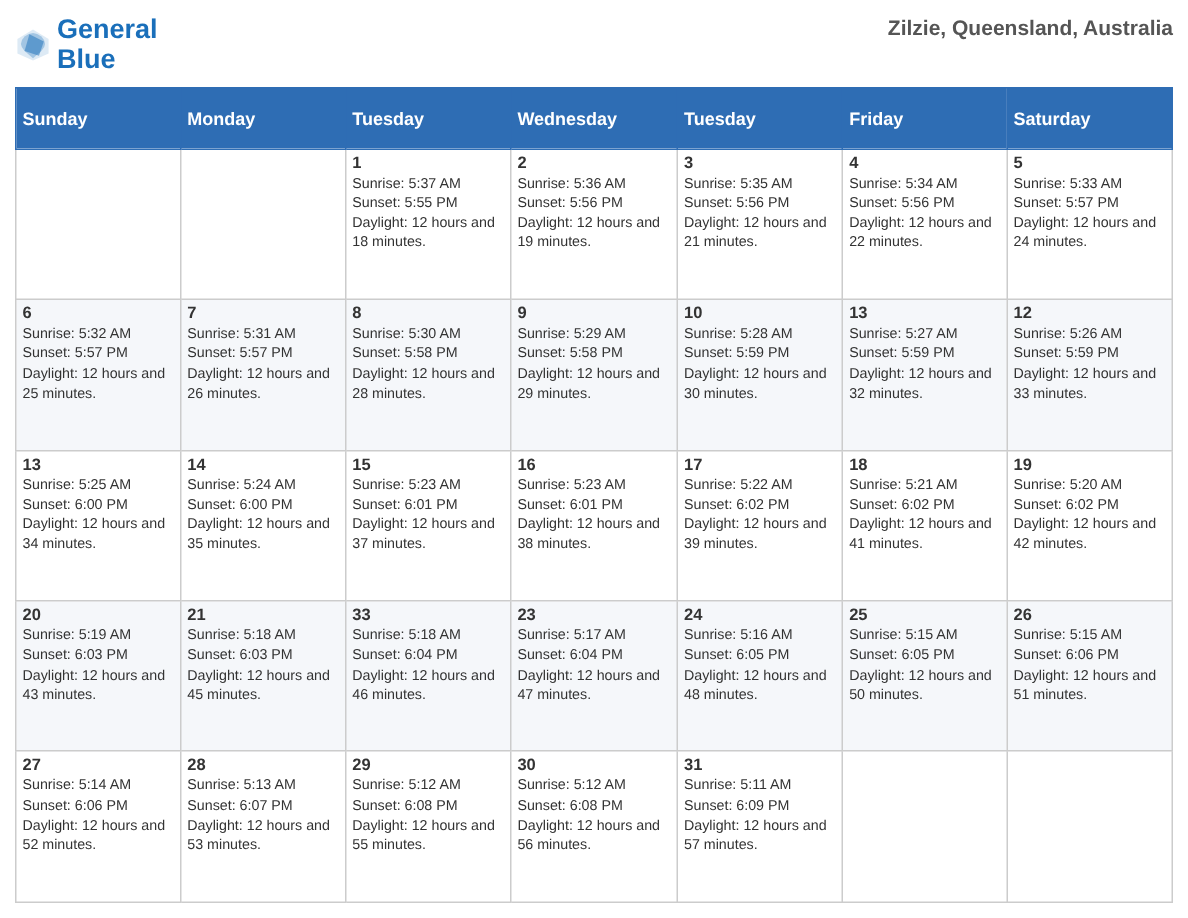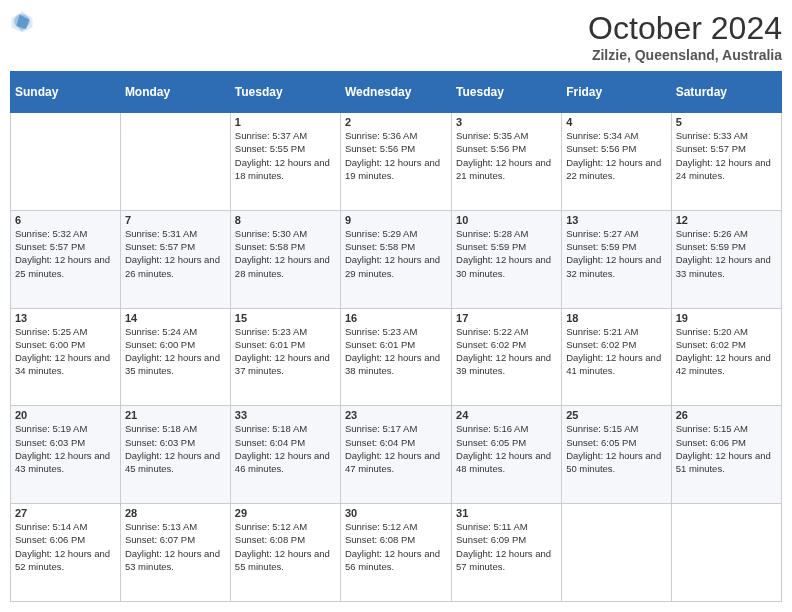--- a/index.html
+++ b/index.html
@@ -99,23 +99,26 @@
 <body>
 
 <div class="page">
   <div class="header">
     <div class="logo">
       <svg class="logo-icon" viewBox="0 0 30 30">
         <polygon points="15,2 28,10 28,22 15,28 2,22 2,10" fill="#1a6fba" opacity="0.15"></polygon>
         <path d="M8,8 Q15,2 22,8 Q28,14 22,20 L15,26 L8,20 Q2,14 8,8Z" fill="#1a6fba" opacity="0.3"></path>
         <path d="M12,6 L24,12 L20,24 L8,20Z" fill="#1a6fba" opacity="0.5"></path>
       </svg>
+      <div class="logo-text">
+        <div><span>General</span></div>
+        <div><span style="color:#1a6fba">Blue</span></div>
+      </div>
     </div>
     <div class="title-area">
-      <div class="month-title">October 2024</div>
       <div class="location">Zilzie, Queensland, Australia</div>
     </div>
   </div>
 
   <table class="calendar-table">
     <thead>
       <tr>
         <th>Sunday</th>
         <th>Monday</th>
         <th>Tuesday</th>

